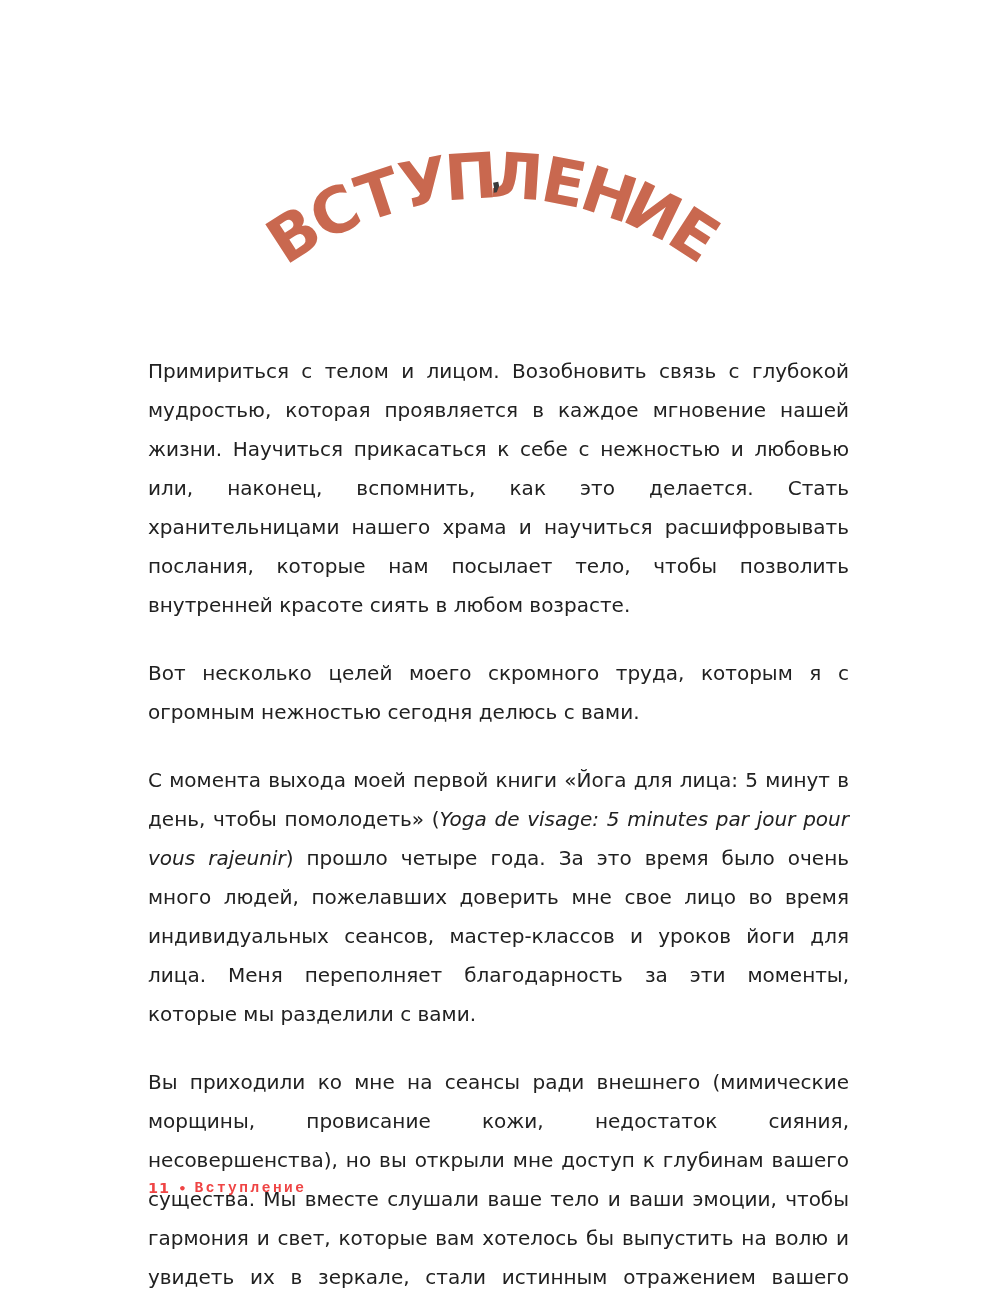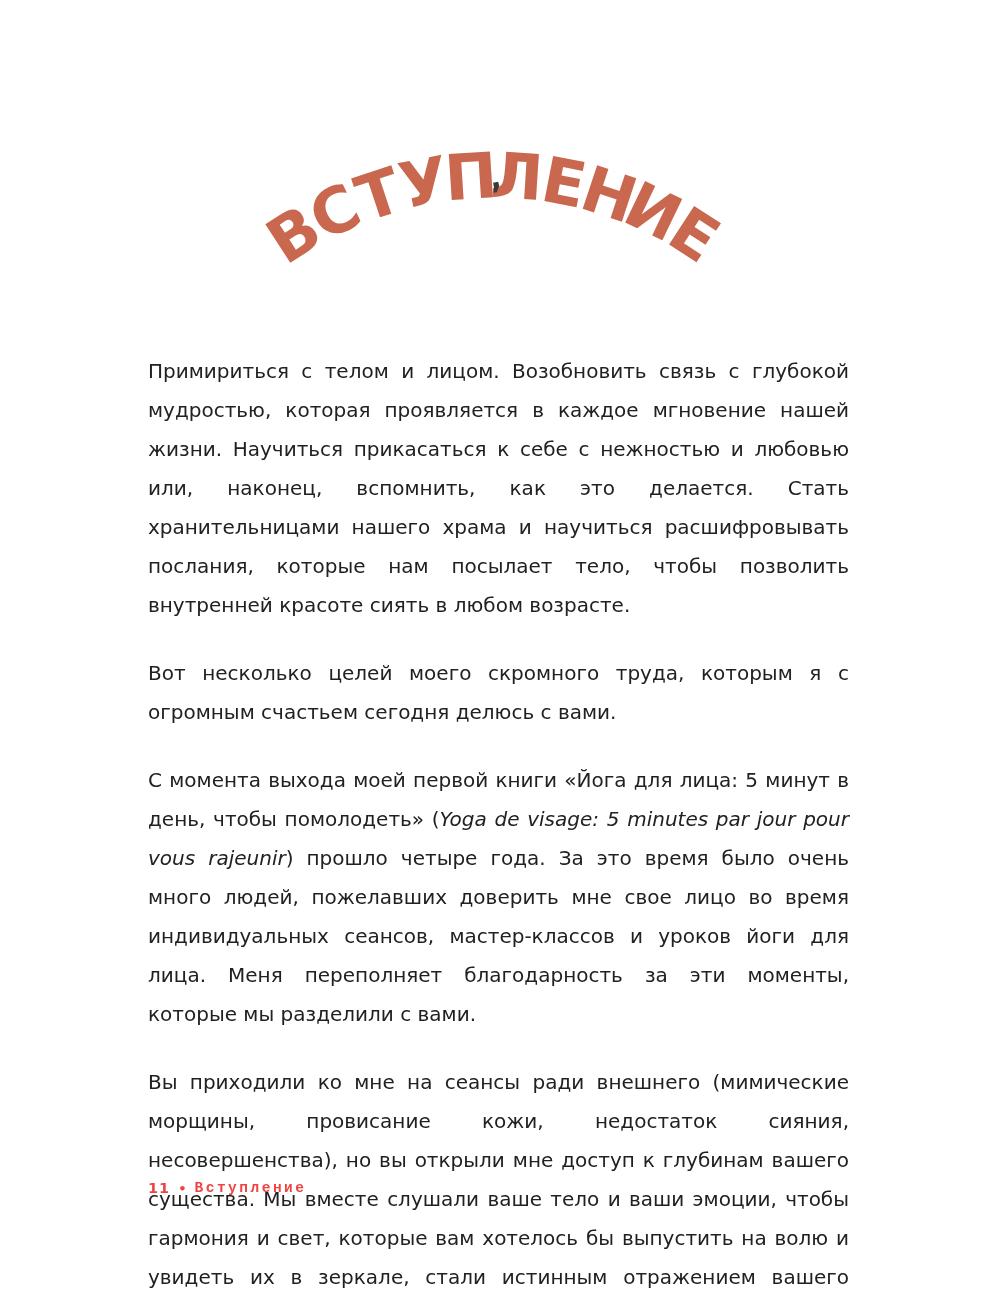--- a/index.html
+++ b/index.html
@@ -79,21 +79,21 @@
       <span class="title-letter" style="left: 564.027px; top: 182.743px; color: rgb(201, 104, 79); transform: translate(-50%, -50%) rotate(11deg);">Е</span>
       <span class="title-letter" style="left: 609.438px; top: 194.628px; color: rgb(201, 104, 79); transform: translate(-50%, -50%) rotate(18.3333deg);">Н</span>
       <span class="title-letter" style="left: 652.96px; top: 212.212px; color: rgb(201, 104, 79); transform: translate(-50%, -50%) rotate(25.6667deg);">И</span>
       <span class="title-letter" style="left: 693.883px; top: 235.208px; color: rgb(201, 104, 79); transform: translate(-50%, -50%) rotate(33deg);">Е</span>
     </div>
 
   <span class="accent-mark">,</span>
 
   <main class="body-text" style="color: rgb(33, 33, 33);">
       <p><span>Примириться с телом и лицом. Возобновить связь с глубокой мудростью, которая проявляется в каждое мгновение нашей жизни. Научиться прикасаться к себе с нежностью и любовью или, наконец, вспомнить, как это делается. Стать хранительницами нашего храма и научиться расшифровывать послания, которые нам посылает тело, чтобы позволить внутренней красоте сиять в любом возрасте.</span></p>
-      <p><span>Вот несколько целей моего скромного труда, которым я с огромным счастьем сегодня делюсь с вами.</span></p>
+      <p><span>Вот несколько целей моего скромного труда, которым я с огромным нежностью сегодня делюсь с вами.</span></p>
       <p><span>С момента выхода моей первой книги «Йога для лица: 5 минут в день, чтобы помолодеть» (</span><span class="italic">Yoga de visage: 5 minutes par jour pour vous rajeunir</span><span>) прошло четыре года. За это время было очень много людей, пожелавших доверить мне свое лицо во время индивидуальных сеансов, мастер-классов и уроков йоги для лица. Меня переполняет благодарность за эти моменты, которые мы разделили с вами.</span></p>
       <p><span>Вы приходили ко мне на сеансы ради внешнего (мимические морщины, провисание кожи, недостаток сияния, несовершенства), но вы открыли мне доступ к глубинам вашего существа. Мы вместе слушали ваше тело и ваши эмоции, чтобы гармония и свет, которые вам хотелось бы выпустить на волю и увидеть их в зеркале, стали истинным отражением вашего физического и психологического благополучия.</span></p>
     </main>
 
   <footer class="footer" style="color: #ef4444;">
     <span class="page-num">11</span>
     <span class="sep">•</span>
     <span class="chapter">Вступление</span>
   </footer>
 

